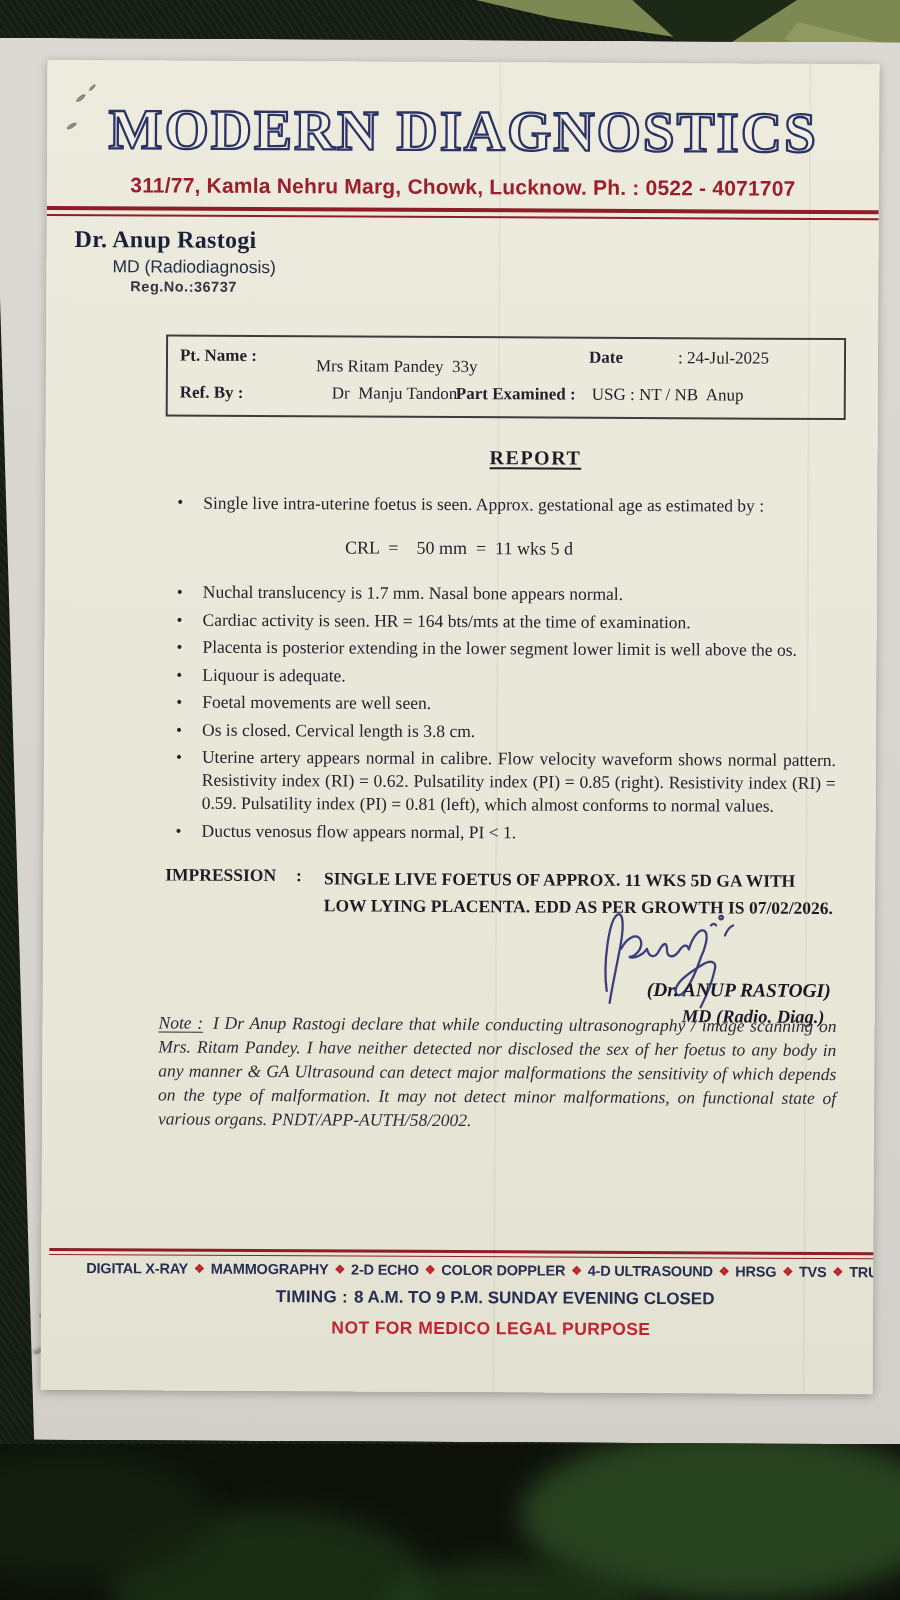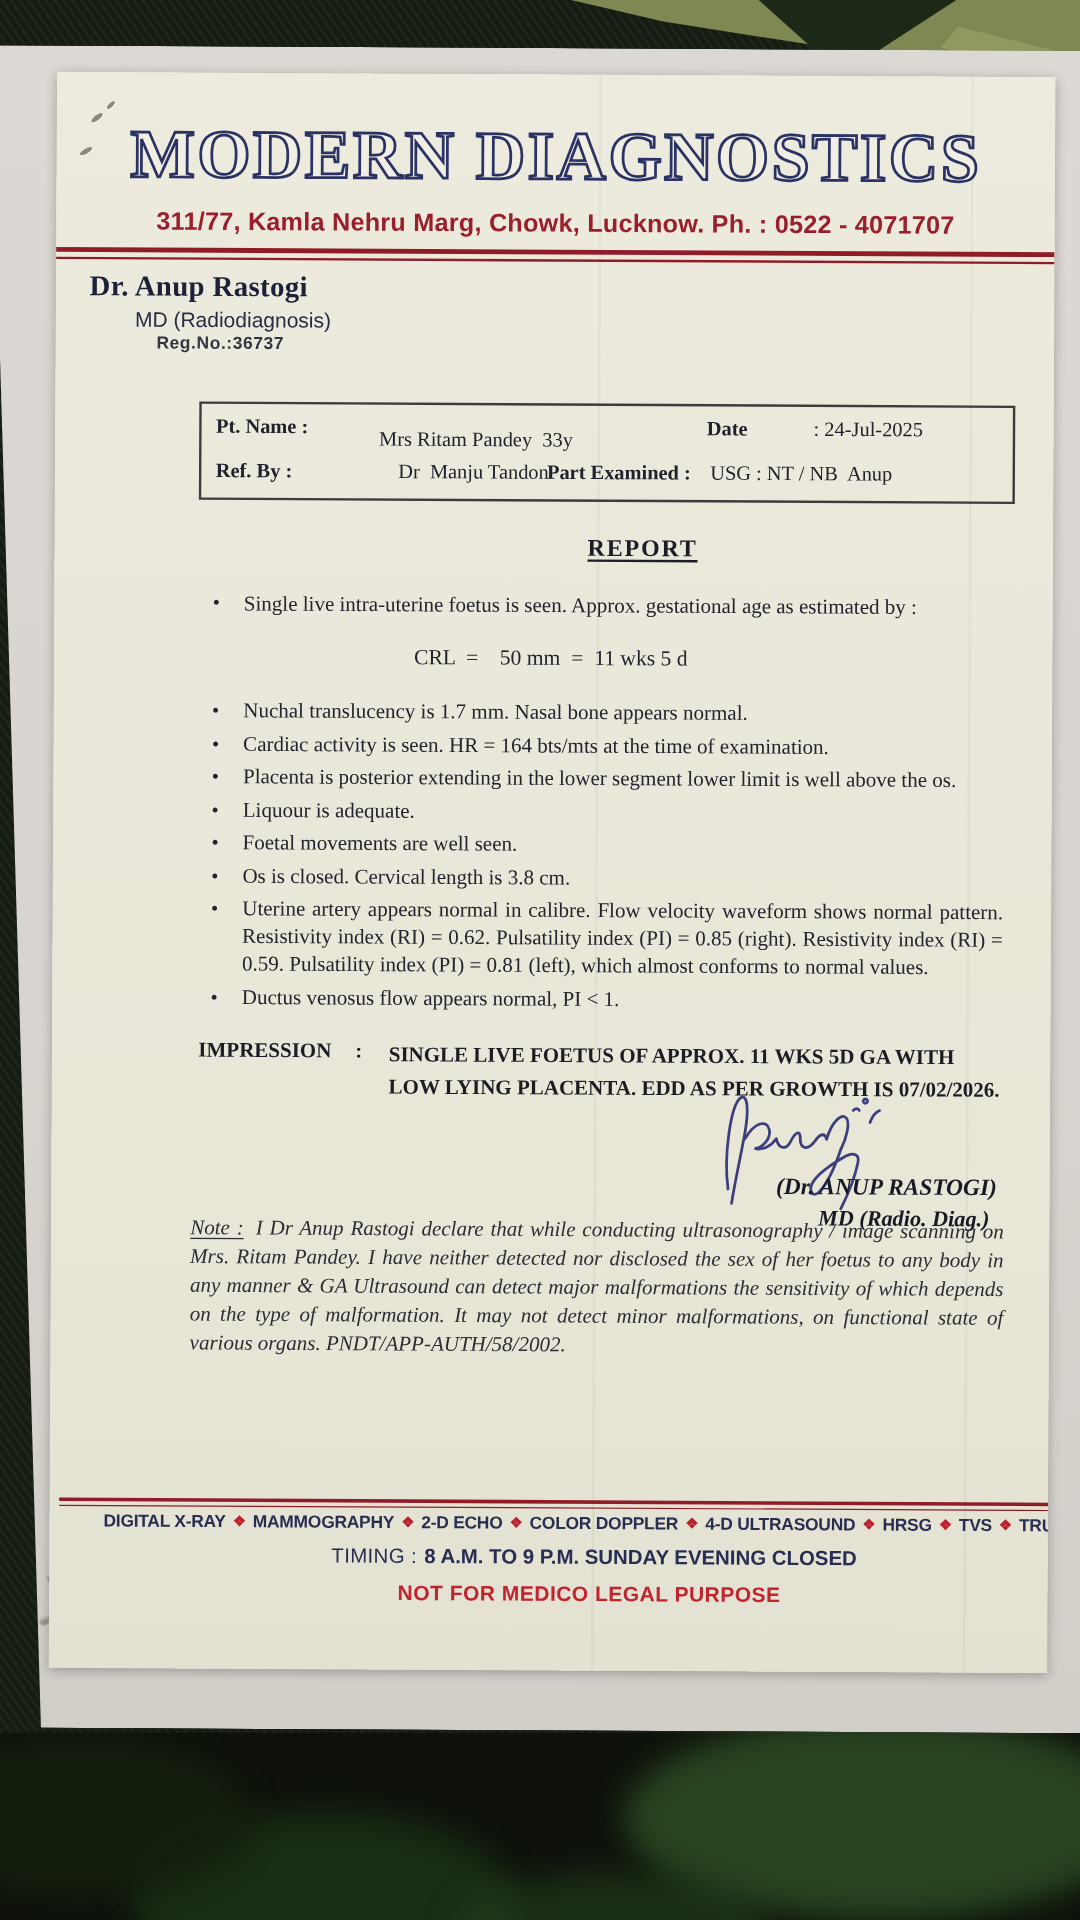--- a/index.html
+++ b/index.html
@@ -192,21 +192,21 @@
     font-family:"Liberation Sans", sans-serif;font-weight:bold;
     font-size:14.5px;letter-spacing:-0.2px;color:#272e52;
   }
   .services .svc{margin:0 1px;}
   .services .dia{color:#b9202c;font-size:12px;margin:0 5px;vertical-align:1px;}
   .timing{
     position:absolute;left:0;top:1226px;width:100%;text-align:center;
     transform:translateX(38px);
     font-family:"Liberation Sans", sans-serif;font-size:17px;color:#272e52;
   }
-  .timing-label{font-weight:normal;letter-spacing:0.3px;margin-top:25px;}
+  .timing-label{font-weight:bold;letter-spacing:0.3px;margin-top:25px;}
   .timing-value{font-weight:600;margin-left:6px;}
   .disclaimer{
     position:absolute;left:0;top:1256px;width:100%;text-align:center;
     transform:translateX(34px);
     font-family:"Liberation Sans", sans-serif;font-weight:bold;
     font-size:17.5px;letter-spacing:0.4px;color:#c2242e;
   }
 </style>
 </head>
 <body>

